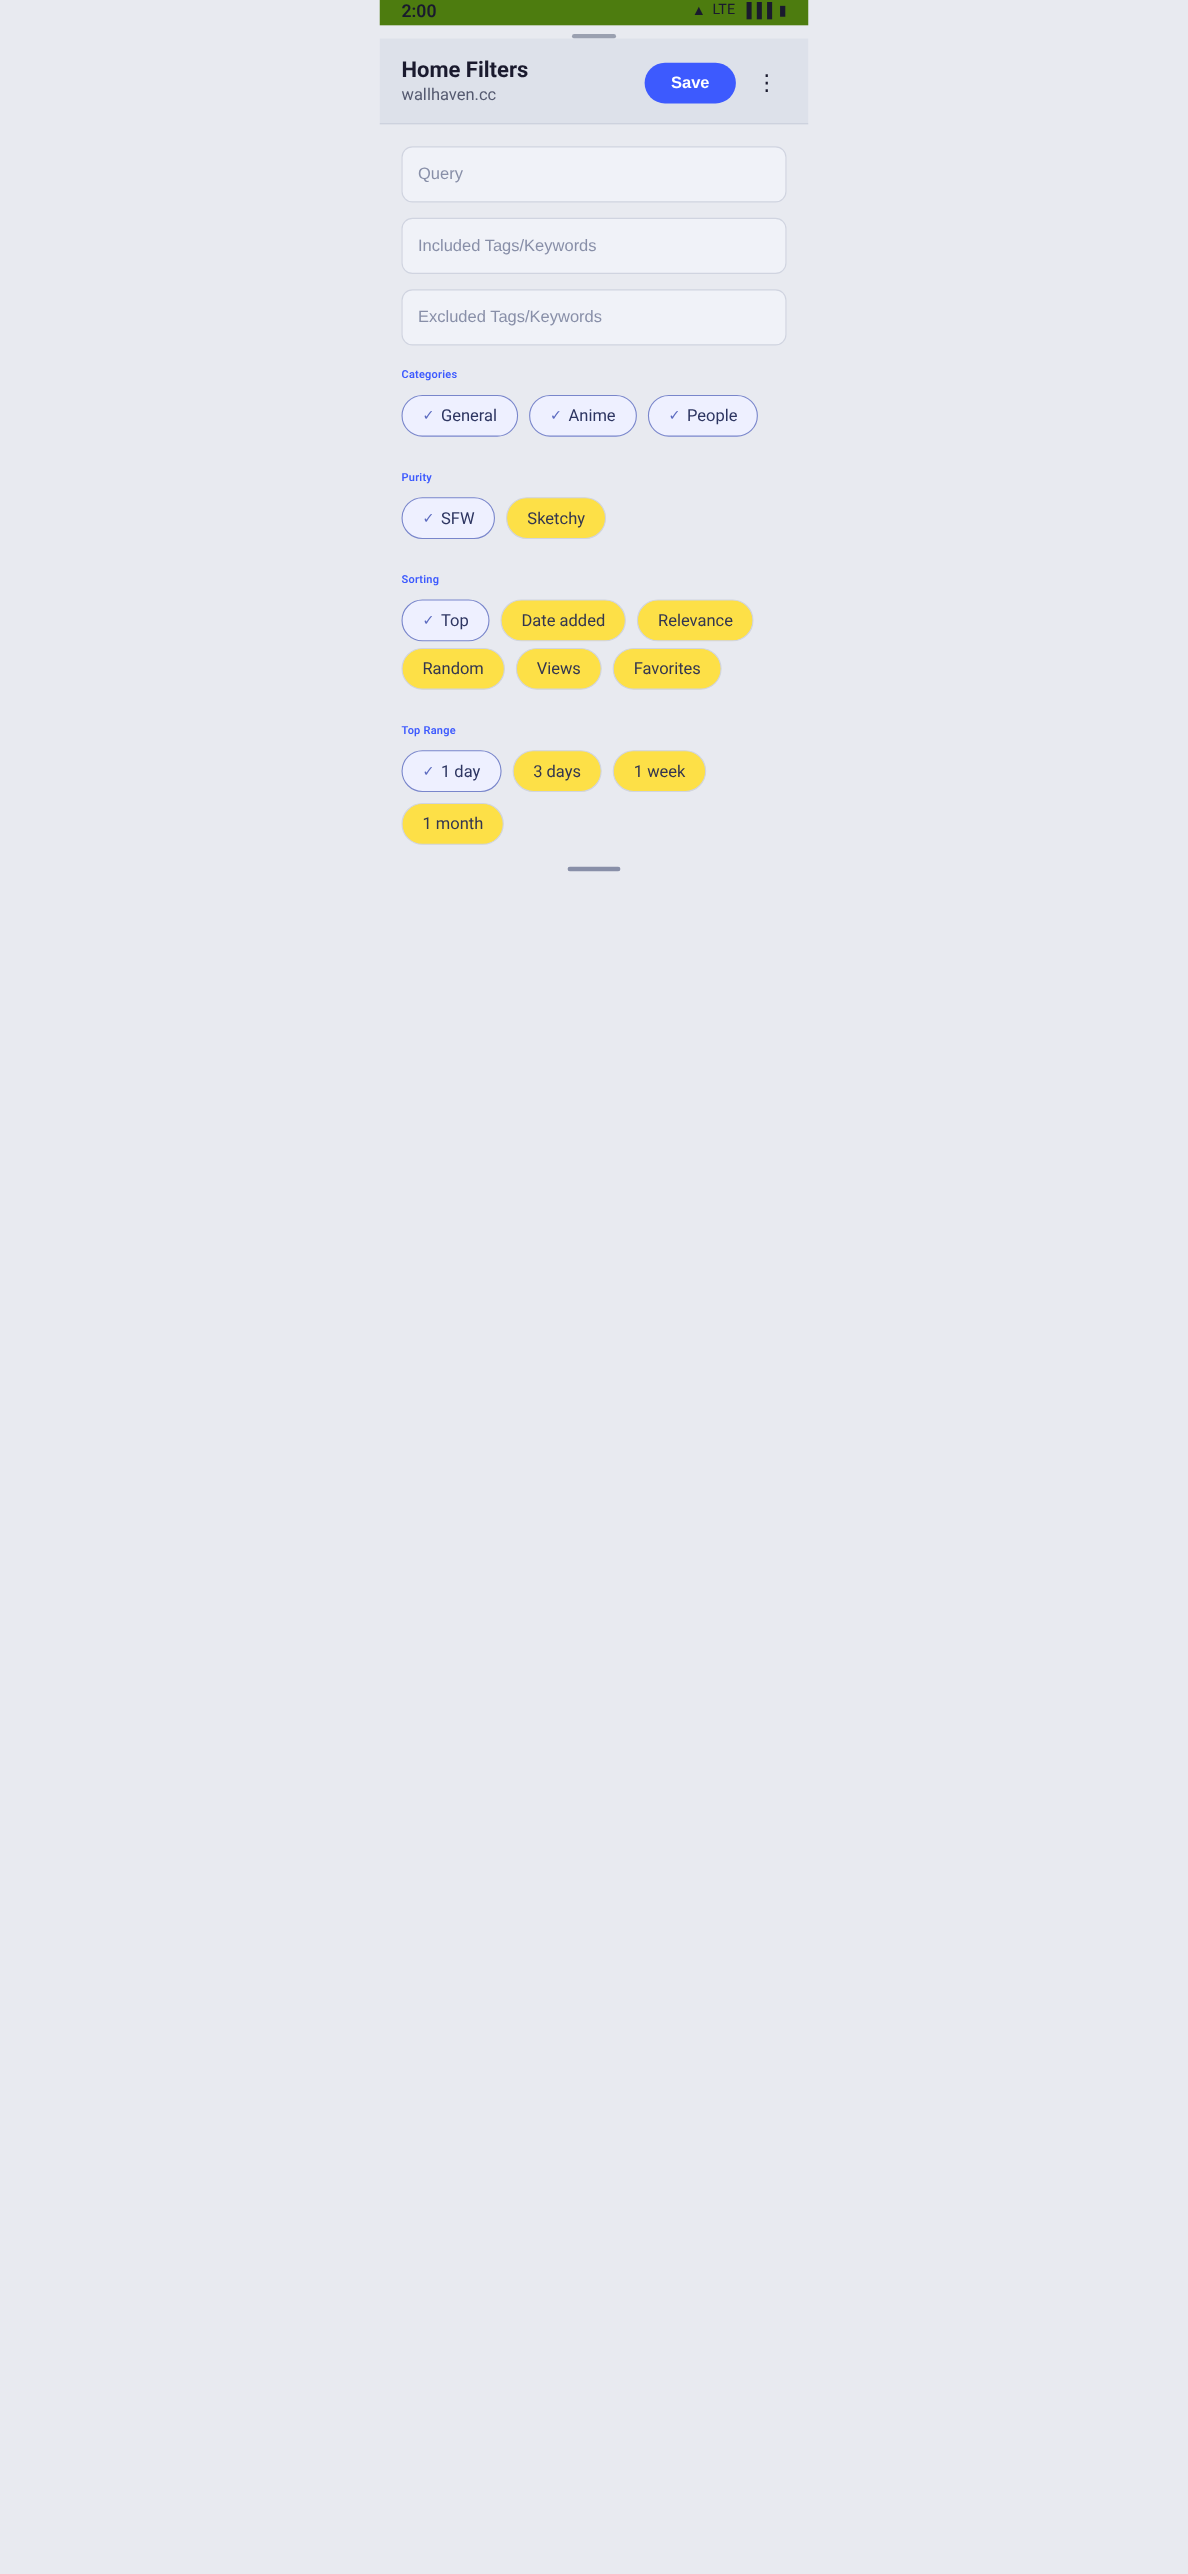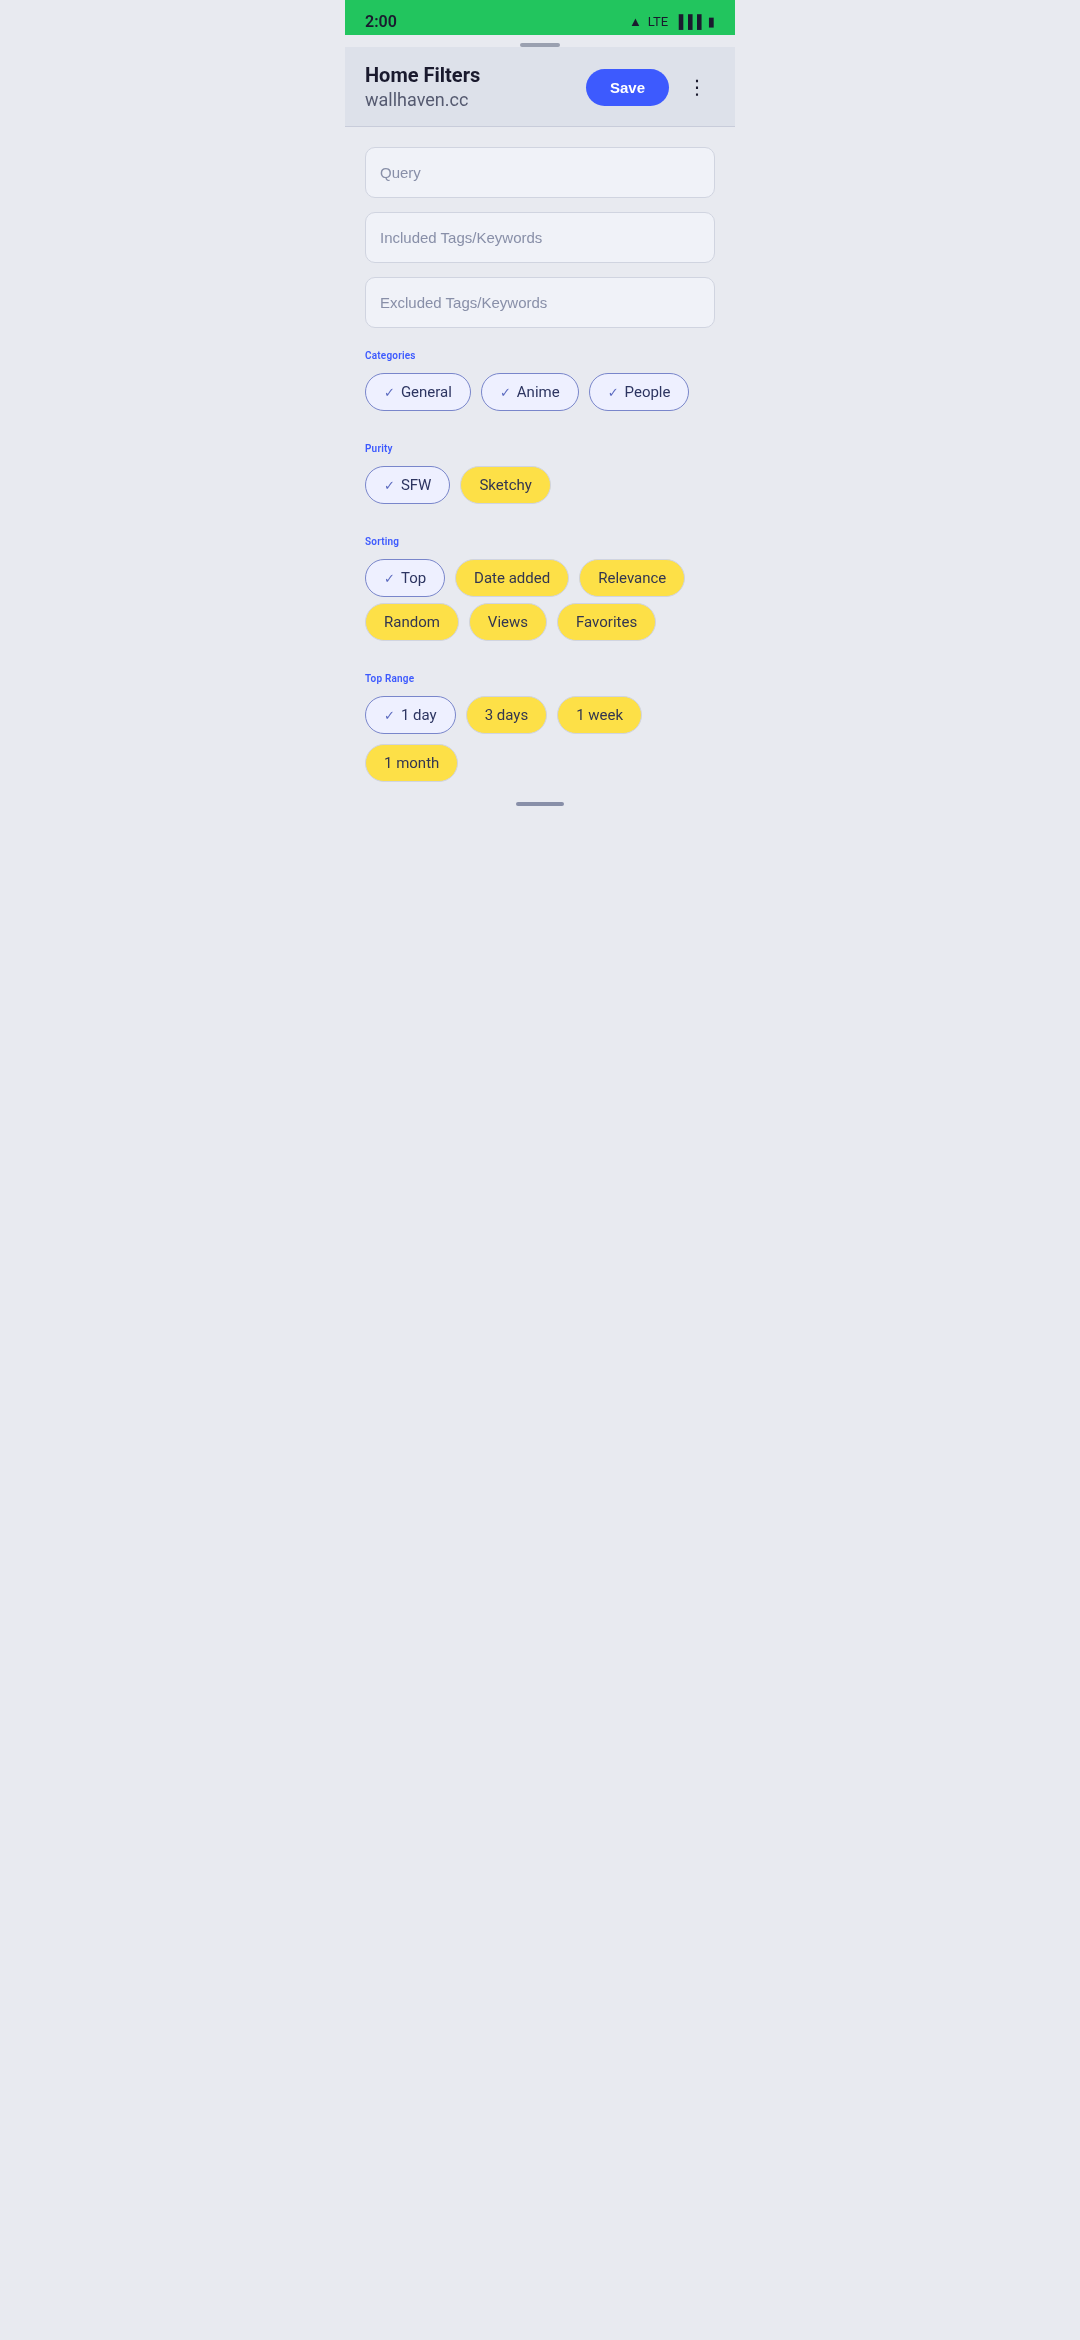--- a/index.html
+++ b/index.html
@@ -9,22 +9,22 @@
       background: #e8eaf0;
       font-family: 'Roboto', Arial, sans-serif;
       width: 390px;
       min-height: 844px;
       margin: 0 auto;
       position: relative;
       overflow-x: hidden;
     }
 
     .status-bar {
-      background: #22c55e;
-      padding: 12px 20px 4px;
+      background: #4d7c0f;
+      padding: 0 20px 4px;
       display: flex;
       justify-content: space-between;
       align-items: center;
     }
 
     .status-time {
       font-size: 16px;
       font-weight: 600;
       color: #1a1a2e;
     }
@@ -59,21 +59,21 @@
     .header-left {}
 
     .header-title {
       font-size: 20px;
       font-weight: 700;
       color: #1a1a2e;
       line-height: 1.2;
     }
 
     .header-subtitle {
-      font-size: 18px;
+      font-size: 15px;
       color: #555a70;
       margin-top: 2px;
     }
 
     .header-actions {
       display: flex;
       align-items: center;
       gap: 10px;
       margin-top: 4px;
     }

